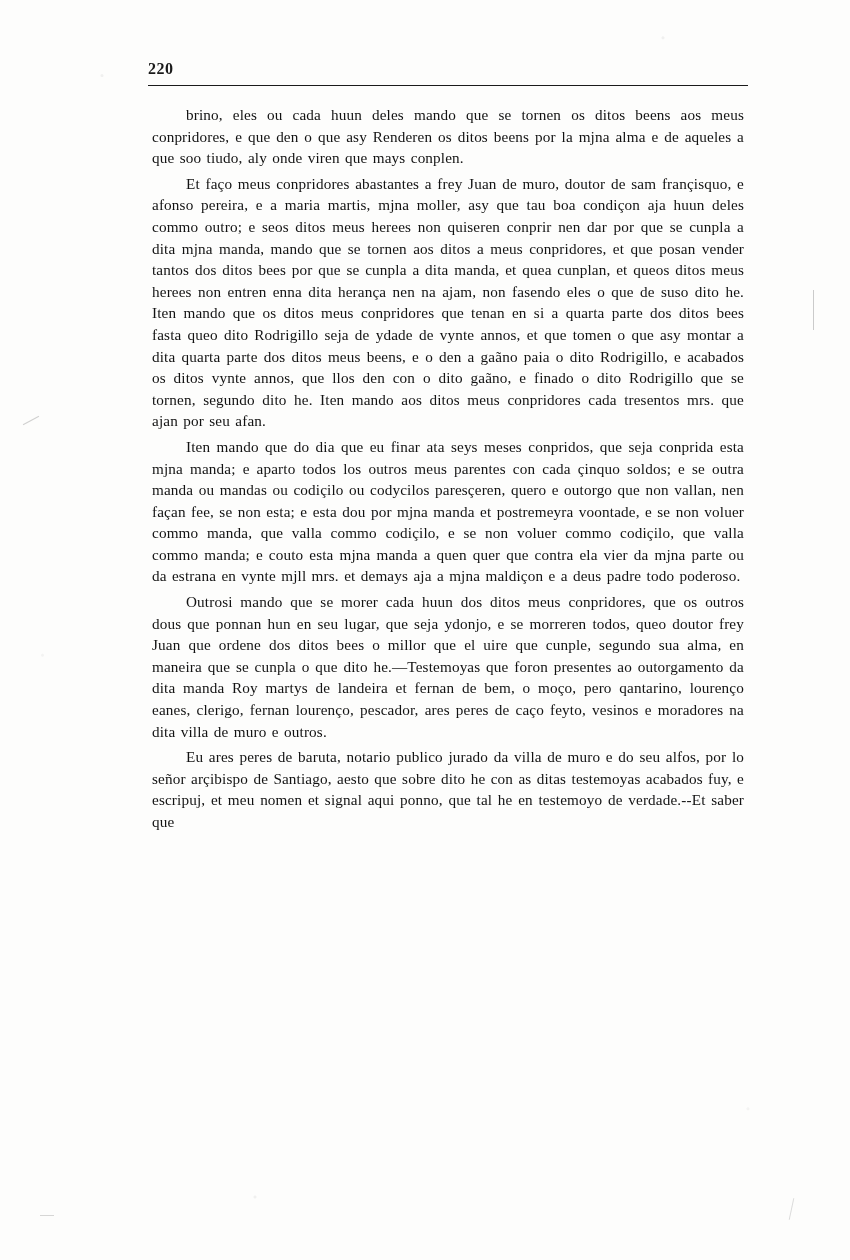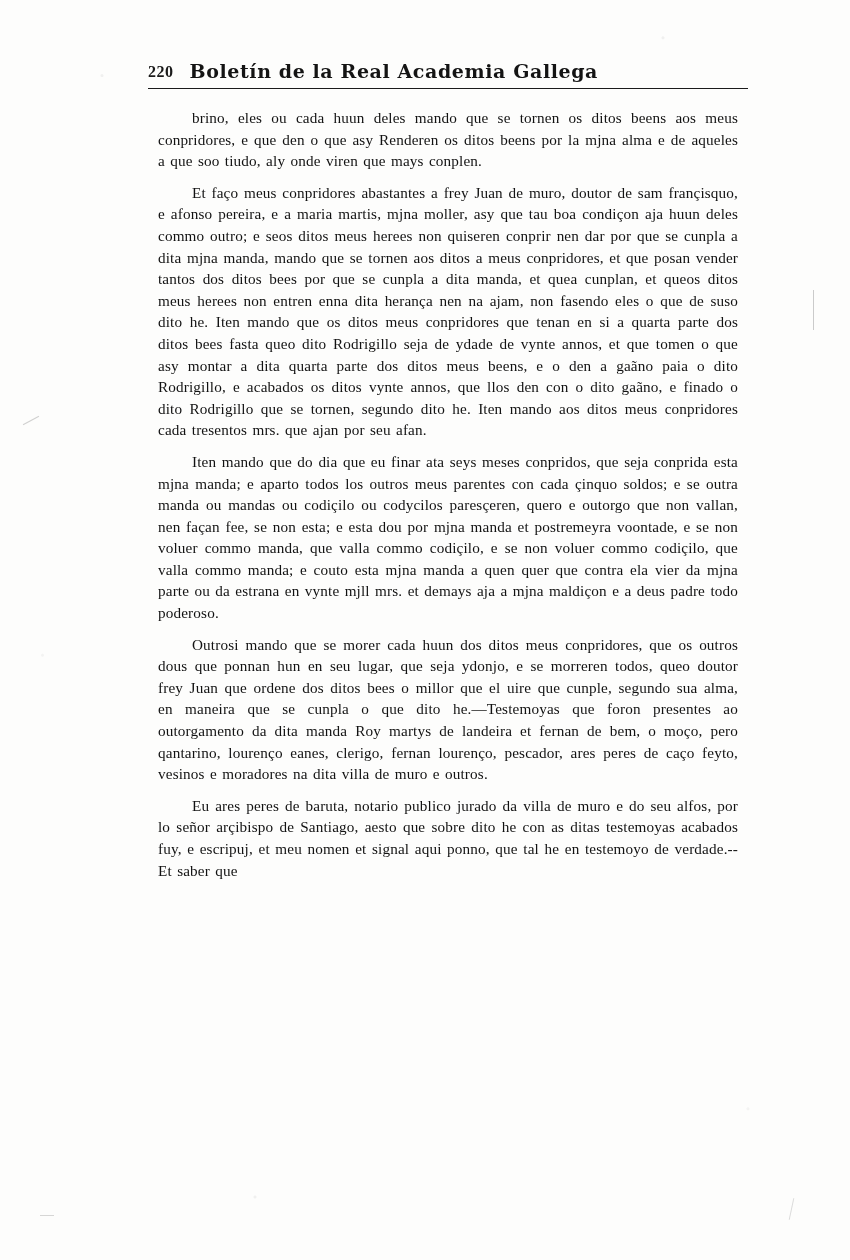--- a/index.html
+++ b/index.html
@@ -28,23 +28,23 @@
       linear-gradient(#fdfdfc, #fdfdfc);
   }
   .sheet {
     position: absolute;
     left: 148px;
     top: 60px;
     width: 600px;
   }
   .header {
     display: flex;
-    align-items: flex-end;
+    align-items: center;
     justify-content: flex-start;
-    gap: 16px;
+    gap: 10px;
     padding-bottom: 4px;
   }
   .folio {
     font-family: "Liberation Serif", serif;
     font-size: 16px;
     font-weight: bold;
     letter-spacing: 0.5px;
     color: #1a1a1a;
     padding-bottom: 1px;
   }
@@ -63,21 +63,21 @@
     width: 600px;
   }
   .body-text {
     font-size: 15.2px;
     line-height: 21.6px;
     text-align: justify;
     color: #121212;
     letter-spacing: 0.15px;
   }
   .body-text p {
-    margin: 10px;
+    margin: 4px;
     text-indent: 34px;
     word-spacing: 1.4px;
   }
   .it {
   }
   
   .edge-mark {
     position: absolute;
     background: #9a9a9a;
   }
@@ -93,21 +93,20 @@
 
   <div class="edge-mark m1"></div>
   <div class="edge-mark m2"></div>
   <div class="edge-mark m3"></div>
   <div class="edge-mark m4"></div>
 
   <div class="sheet">
 
     <div class="header">
       <span class="folio">220</span>
-      <span class="running-title">Boletín de la Real Academia Gallega</span>
     </div>
     <hr class="rule">
 
     <div class="body-text" id="body-text">
         <p><span>brino, eles ou cada huun deles mando que se tornen os ditos beens aos meus conpridores, e que den o que asy Renderen os ditos beens por la mjna alma e de aqueles a que soo tiudo, aly onde viren que mays conplen.</span></p>
         <p><span>Et faço meus conpridores abastantes a </span><span class="it">frey Juan de muro, doutor de sam françisquo,</span><span> e afonso pereira, e a maria martis, mjna moller, asy que tau boa condiçon aja huun deles commo outro; e seos ditos meus herees non quiseren conprir nen dar por que se cunpla a dita mjna manda, mando que se tornen aos ditos a meus conpridores, et que posan vender tantos dos ditos bees por que se cunpla a dita manda, et quea cunplan, et queos ditos meus herees non entren enna dita herança nen na ajam, non fasendo eles o que de suso dito he. Iten mando que os ditos meus conpridores que tenan en si a quarta parte dos ditos bees fasta queo dito Rodrigillo seja de ydade de vynte annos, et que tomen o que asy montar a dita quarta parte dos ditos meus beens, e o den a gaãno paia o dito Rodrigillo, e acabados os ditos vynte annos, que llos den con o dito gaãno, e finado o dito Rodrigillo que se tornen, segundo dito he. Iten mando aos ditos meus conpridores cada tresentos mrs. que ajan por seu afan.</span></p>
         <p><span>Iten mando que do dia que eu finar ata seys meses conpridos, que seja conprida esta mjna manda; e aparto todos los outros meus parentes con cada çinquo soldos; e se outra manda ou mandas ou codiçilo ou codycilos paresçeren, quero e outorgo que non vallan, nen façan fee, se non esta; e esta dou por mjna manda et postremeyra voontade, e se non voluer commo manda, que valla commo codiçilo, e se non voluer commo codiçilo, que valla commo manda; e couto esta mjna manda a quen quer que contra ela vier da mjna parte ou da estrana en vynte mjll mrs. et demays aja a mjna maldiçon e a deus padre todo poderoso.</span></p>
         <p><span>Outrosi mando que se morer cada huun dos ditos meus conpridores, que os outros dous que ponnan hun en seu lugar, que seja ydonjo, e se morreren todos, queo </span><span class="it">doutor frey Juan</span><span> que ordene dos ditos bees o millor que el uire que cunple, segundo sua alma, en maneira que se cunpla o que dito he.—Testemoyas que foron presentes ao outorgamento da dita manda Roy martys de landeira et fernan de bem, o moço, pero qantarino, lourenço eanes, clerigo, fernan lourenço, pescador, ares peres de caço feyto, vesinos e moradores na dita villa de muro e outros.</span></p>
         <p><span>Eu ares peres de baruta, notario publico jurado da villa de muro e do seu alfos, por lo señor arçibispo de Santiago, aesto que sobre dito he con as ditas testemoyas acabados fuy, e escripuj, et meu nomen et signal aqui ponno, que tal he en testemoyo de verdade.--Et saber que</span></p>
       </div>

